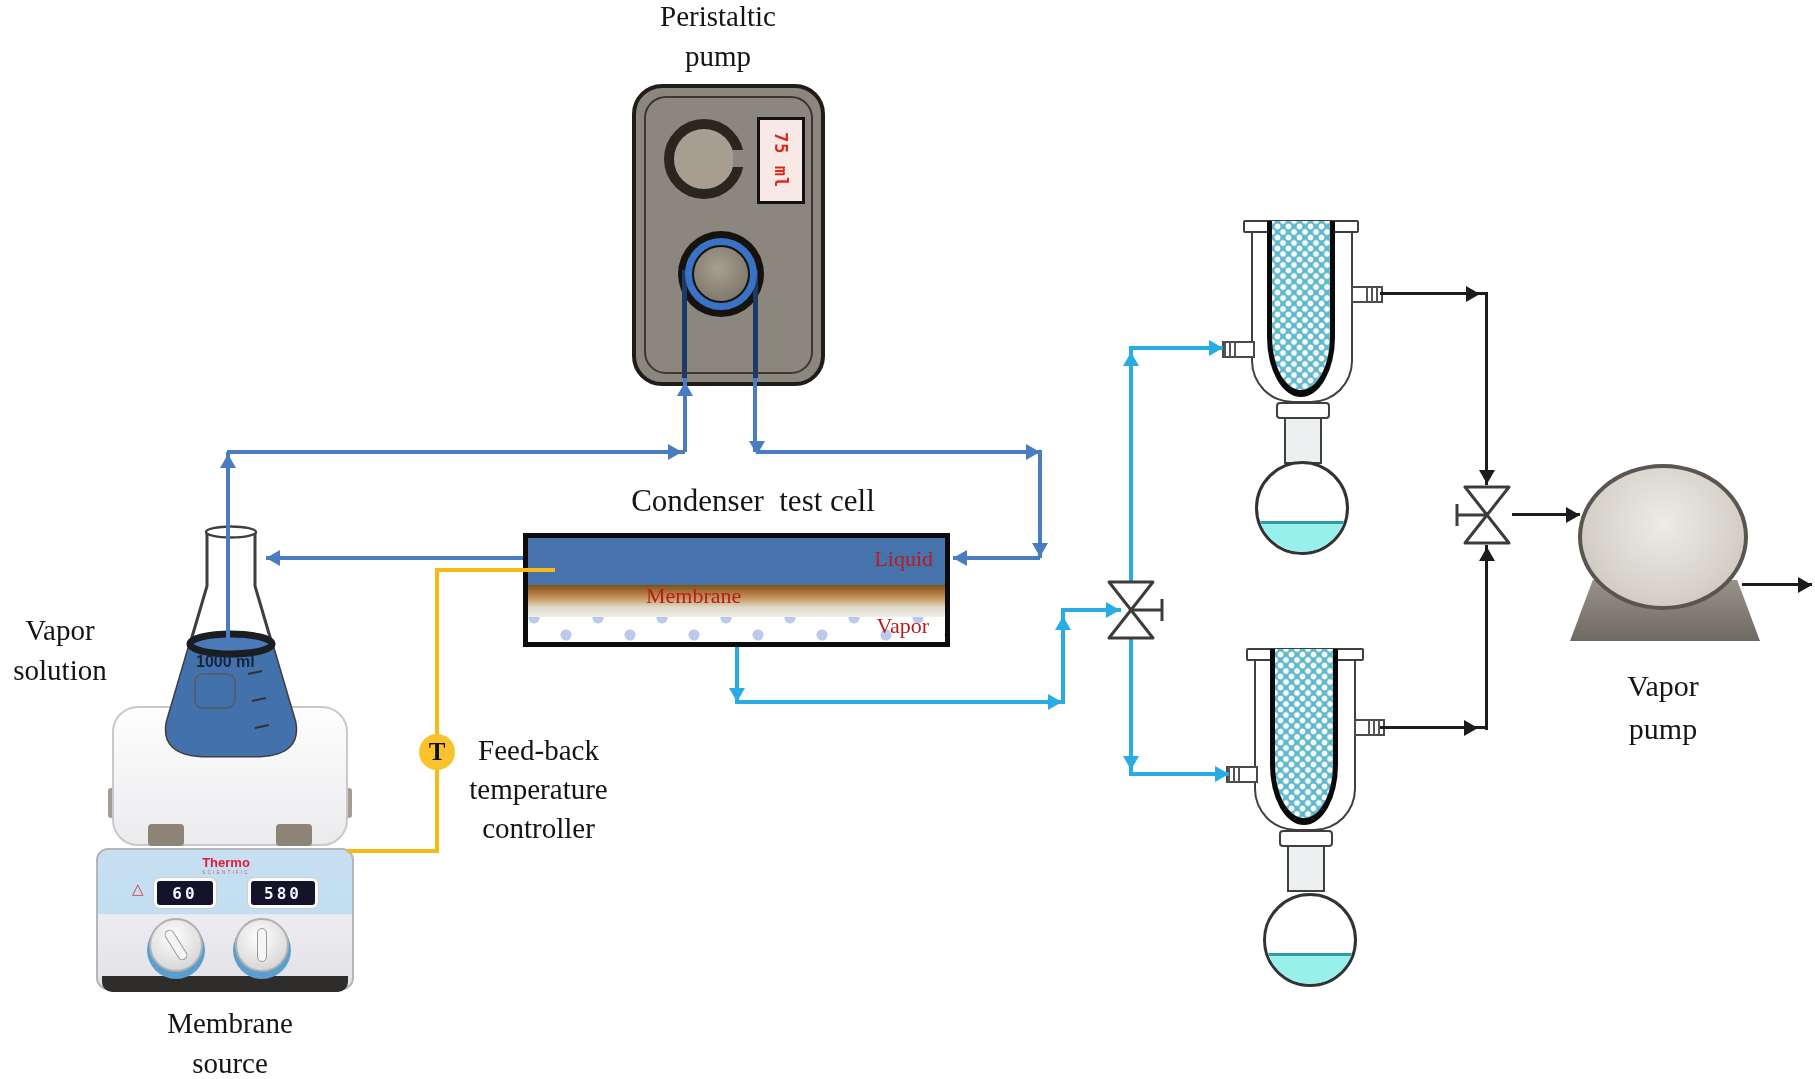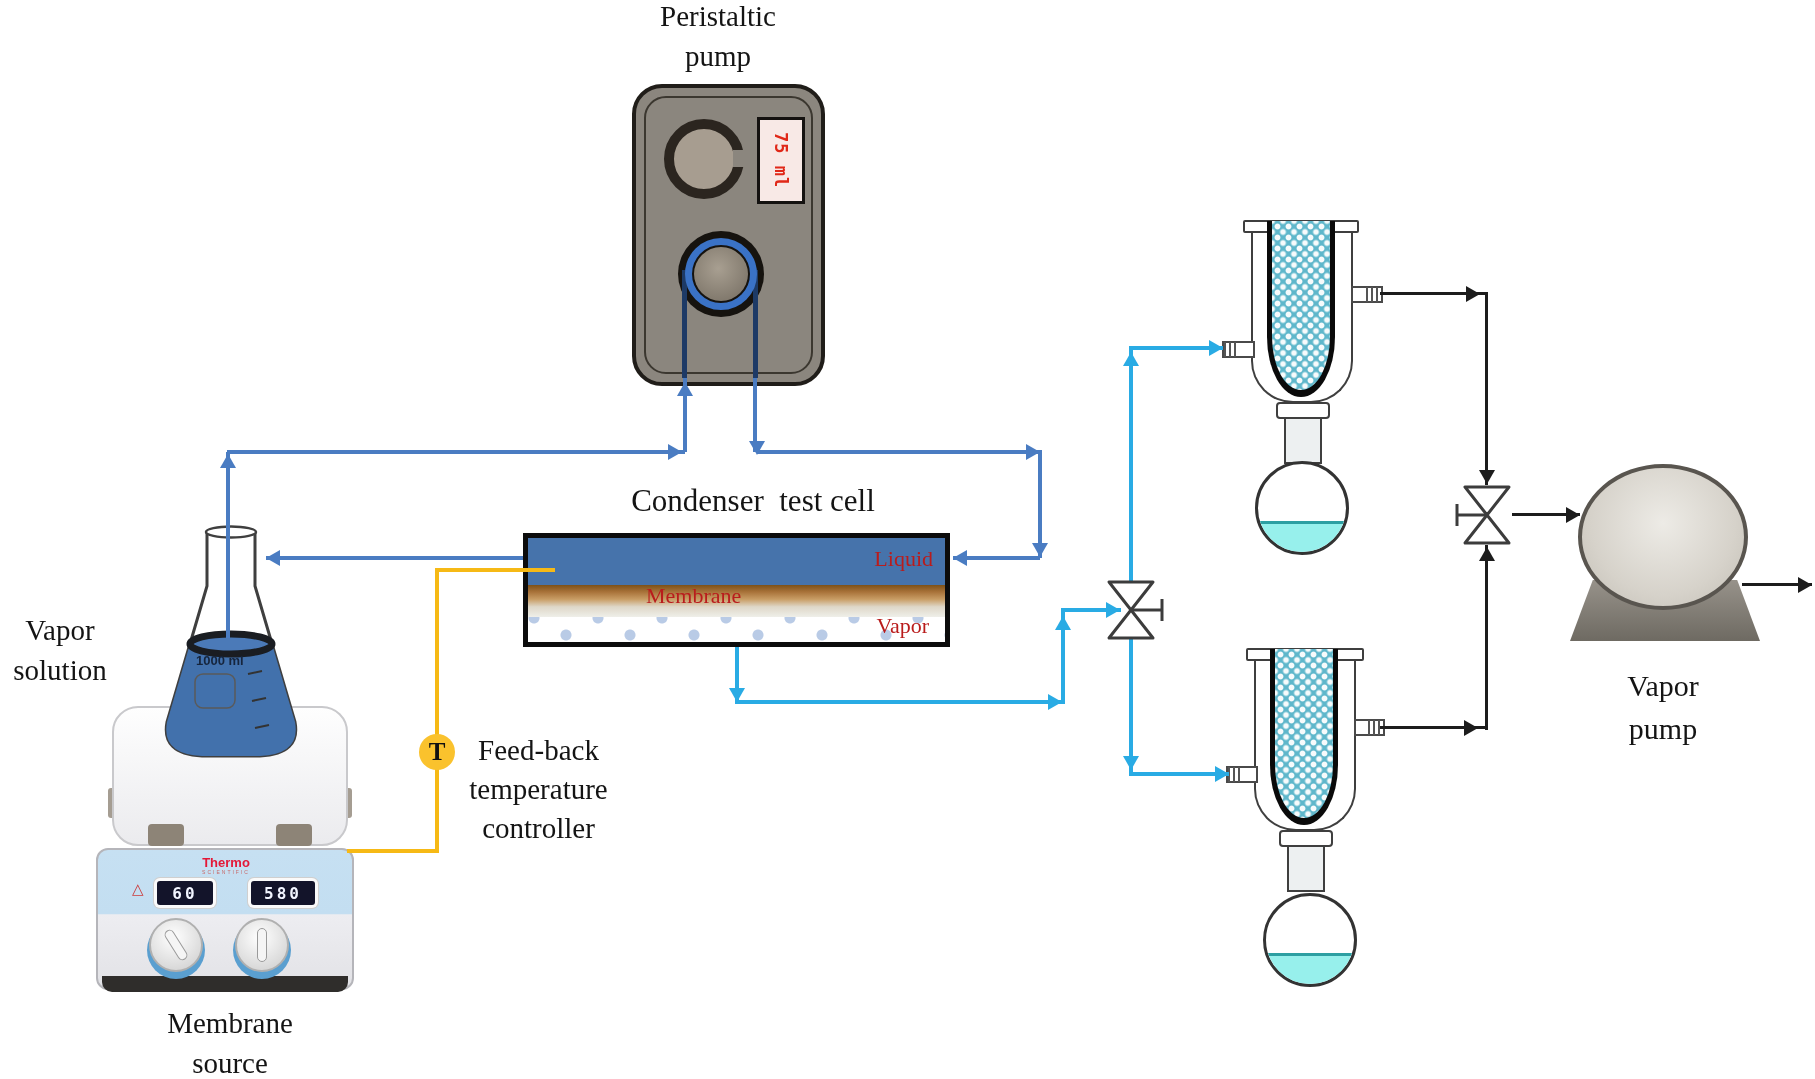--- a/index.html
+++ b/index.html
@@ -111,21 +111,21 @@
         background:radial-gradient(circle at 45% 35%,#ffffff,#d8d8d8 75%,#c4c4c4);
         border:2px solid #b0b0b0;box-sizing:border-box;}
   .knob .pointer{position:absolute;left:50%;top:50%;width:10px;height:34px;margin:-17px 0 0 -5px;
         background:#f5f5f5;border:1px solid #9a9a9a;border-radius:5px;box-sizing:border-box;}
 
   
   .t-circle{position:absolute;left:419px;top:734px;width:36px;height:36px;border-radius:50%;
             background:#fac22d;z-index:6;display:flex;align-items:center;justify-content:center;
             font-size:25px;font-weight:bold;color:#111;}
 
-  .flask-vol{position:absolute;left:196px;top:653px;z-index:6;font-size:13px;font-weight:bold;
+  .flask-vol{position:absolute;left:196px;top:653px;z-index:6;font-size:16px;font-weight:bold;
              color:#16253c;font-family:"Liberation Sans", sans-serif;}
   svg{display:block;}
 </style>
 </head>
 <body>
 
 <div class="canvas">
 
   <div class="lbl" style="left:568px;top:-4px;width:300px;">
     <span>Peristaltic</span><br>

